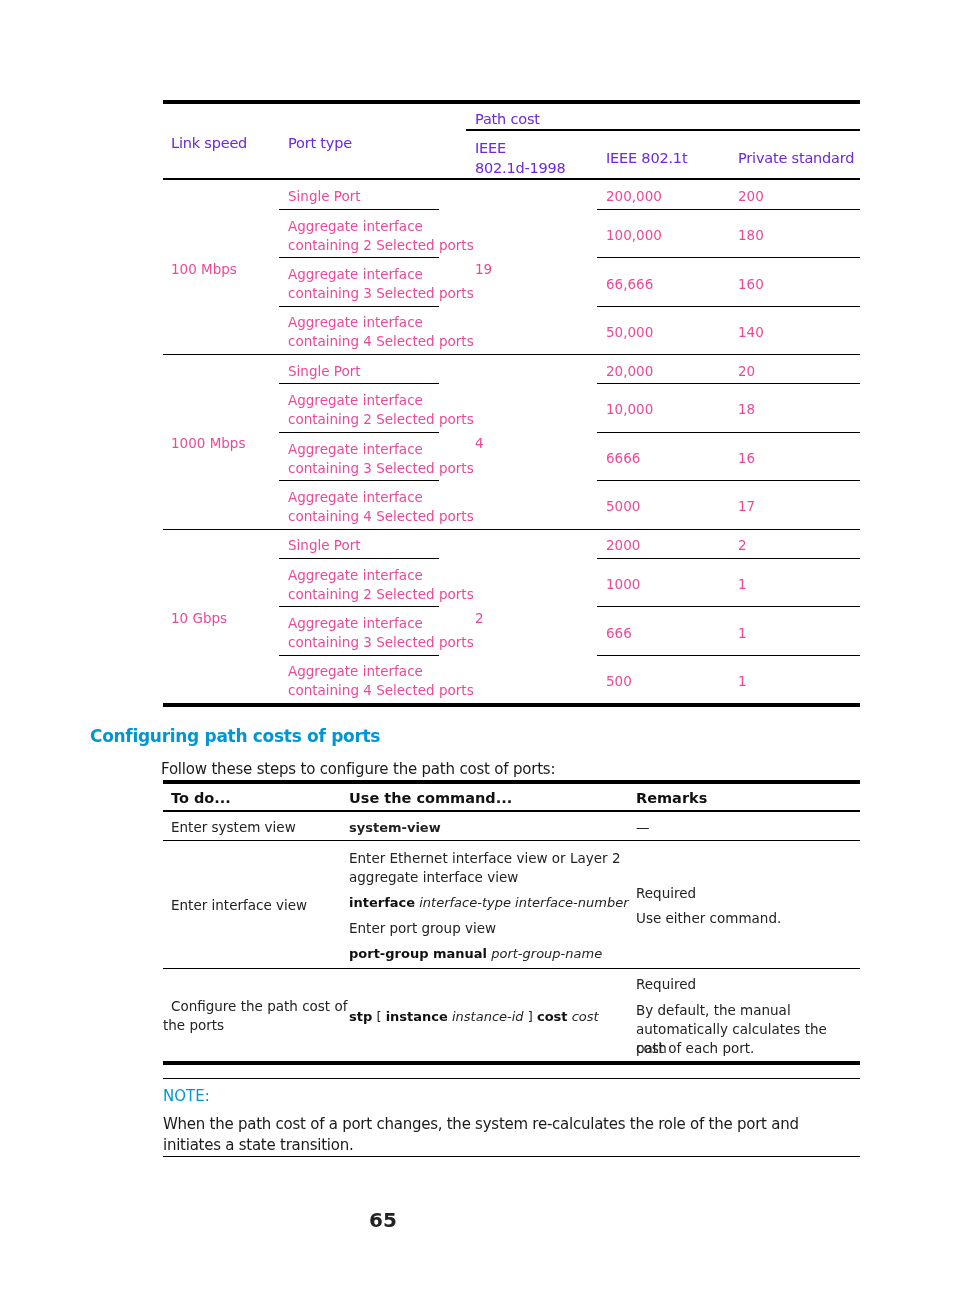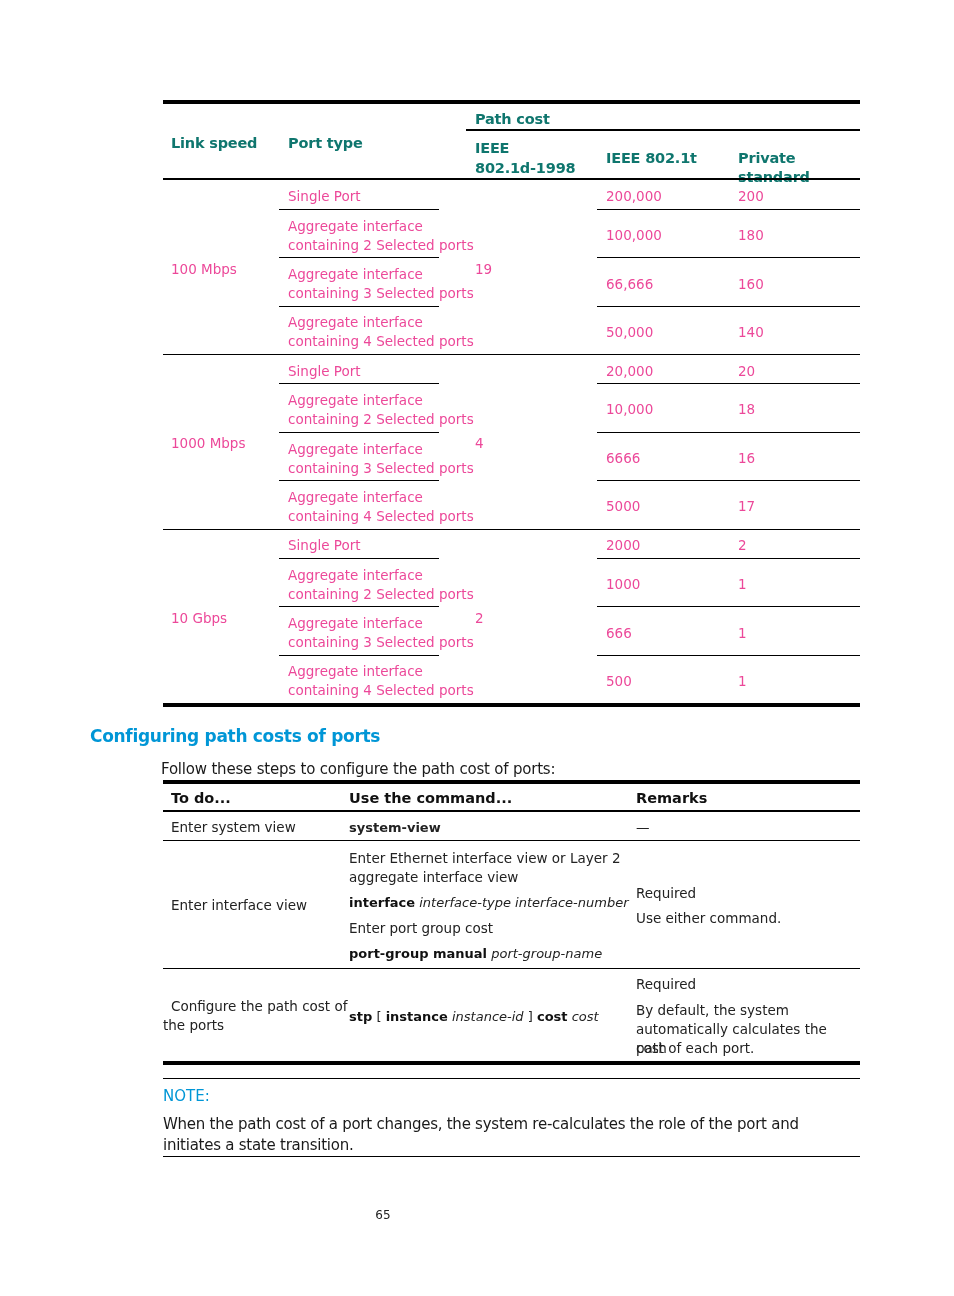--- a/index.html
+++ b/index.html
@@ -4,21 +4,21 @@
 <style>
   html, body { margin: 0; padding: 0; background: #ffffff; }
   body {
     width: 954px; height: 1296px; position: relative; overflow: hidden;
     font-family: "DejaVu Sans", sans-serif; color: #1a1a1a;
   }
   
   #t1 { position: absolute; left: 163px; top: 100px; width: 697px; }
   #t1 .topbar { position: absolute; left: 0; top: 0; width: 697px; height: 4px; background: #000; }
   #t1 .cell { position: absolute; font-size: 13.5px; line-height: 19px; color: #ec4899; }
-  #t1 .hdr { font-weight: bold; font-size: 14.5px; color: #0f766e; letter-spacing: -0.2px; }
+  #t1 .hdr { font-weight: normal; font-size: 14.5px; color: #6d28d9; letter-spacing: -0.2px; }
   #t1 .hline { position: absolute; height: 1px; background: #000; }
   #t1 .thick { position: absolute; height: 2px; background: #000; }
   #t1 .bottombar { position: absolute; left: 0; width: 697px; height: 4px; background: #000; }
   
   .section-heading {
     position: absolute; left: 90px; top: 726px; font-size: 17px; font-weight: bold;
     color: #0096d6; letter-spacing: -0.3px;
   }
   .intro { position: absolute; left: 161px; top: 760px; font-size: 15px; color: #1a1a1a; letter-spacing: -0.2px; }
   
@@ -26,21 +26,21 @@
   #t2 .bar { position: absolute; left: 0; width: 697px; background: #000; }
   #t2 .cell { position: absolute; font-size: 13.5px; line-height: 19px; color: #222; }
   #t2 .hdr { font-weight: bold; font-size: 14.5px; color: #111; }
   .b { font-weight: bold; color: #111; }
   .i { font-style: italic; }
   
   .note-top { position: absolute; left: 163px; top: 1078px; width: 697px; height: 1px; background: #000; }
   .note-label { position: absolute; left: 163px; top: 1087px; font-size: 15px; color: #0096d6; }
   .note-text { position: absolute; left: 163px; top: 1114px; width: 697px; font-size: 15px; line-height: 21px; color: #1a1a1a; letter-spacing: -0.25px; }
   .note-bottom { position: absolute; left: 163px; top: 1156px; width: 697px; height: 1px; background: #000; }
-  .page-num { position: absolute; left: 0; width: 766px; top: 1208px; text-align: center; font-size: 12px; color: #222; }
+  .page-num { position: absolute; left: 0; width: 766px; top: 1208px; text-align: center; font-size: 20px; color: #222; font-weight: bold; }
 </style>
 </head>
 <body>
 
 <div id="t1">
   <div class="topbar"></div>
 
   <div class="cell hdr" style="left:8px; top:34px;">Link speed</div>
   <div class="cell hdr" style="left:125px; top:34px;">Port type</div>
   <div class="cell hdr" style="left:312px; top:10px;">Path cost</div>
@@ -154,42 +154,42 @@
   <div class="cell" style="left:473px; top:38px;">—</div>
   <div class="bar" style="top:60px; height:1px;"></div>
 
   <div class="cell" style="left:8px; top:116px;">Enter interface view</div>
   <div class="cell" style="left:186px; top:69px;">Enter Ethernet interface view or Layer 2</div>
   <div class="cell" style="left:186px; top:88px;">aggregate interface view</div>
   <div class="cell" style="left:186px; top:113px; font-size:13px;">
     <span class="b">interface</span>
     <span class="i">interface-type interface-number</span>
   </div>
-  <div class="cell" style="left:186px; top:139px;">Enter port group cost</div>
+  <div class="cell" style="left:186px; top:139px;">Enter port group view</div>
   <div class="cell" style="left:186px; top:164px; font-size:13px;">
     <span class="b">port-group manual</span>
     <span class="i">port-group-name</span>
   </div>
   <div class="cell" style="left:473px; top:104px;">Required</div>
   <div class="cell" style="left:473px; top:129px;">Use either command.</div>
   <div class="bar" style="top:188px; height:1px;"></div>
 
   <div class="cell" style="left:8px; top:217px;">Configure the path cost of</div>
   <div class="cell" style="left:0; top:236px;">the ports</div>
   <div class="cell" style="left:186px; top:227px; font-size:13px;">
     <span class="b">stp</span>
     <span>[</span>
     <span class="b">instance</span>
     <span class="i">instance-id</span>
     <span>]</span>
     <span class="b">cost</span>
     <span class="i">cost</span>
   </div>
   <div class="cell" style="left:473px; top:195px;">Required</div>
-  <div class="cell" style="left:473px; top:221px;">By default, the system</div>
+  <div class="cell" style="left:473px; top:221px;">By default, the manual</div>
   <div class="cell" style="left:473px; top:240px;">automatically calculates the path</div>
   <div class="cell" style="left:473px; top:259px;">cost of each port.</div>
   <div class="bar" style="top:281px; height:4px;"></div>
 </div>
 
 <div class="note-top"></div>
 <div class="note-label">NOTE:</div>
 <div class="note-text">When the path cost of a port changes, the system re-calculates the role of the port and initiates a state transition.</div>
 <div class="note-bottom"></div>
 

